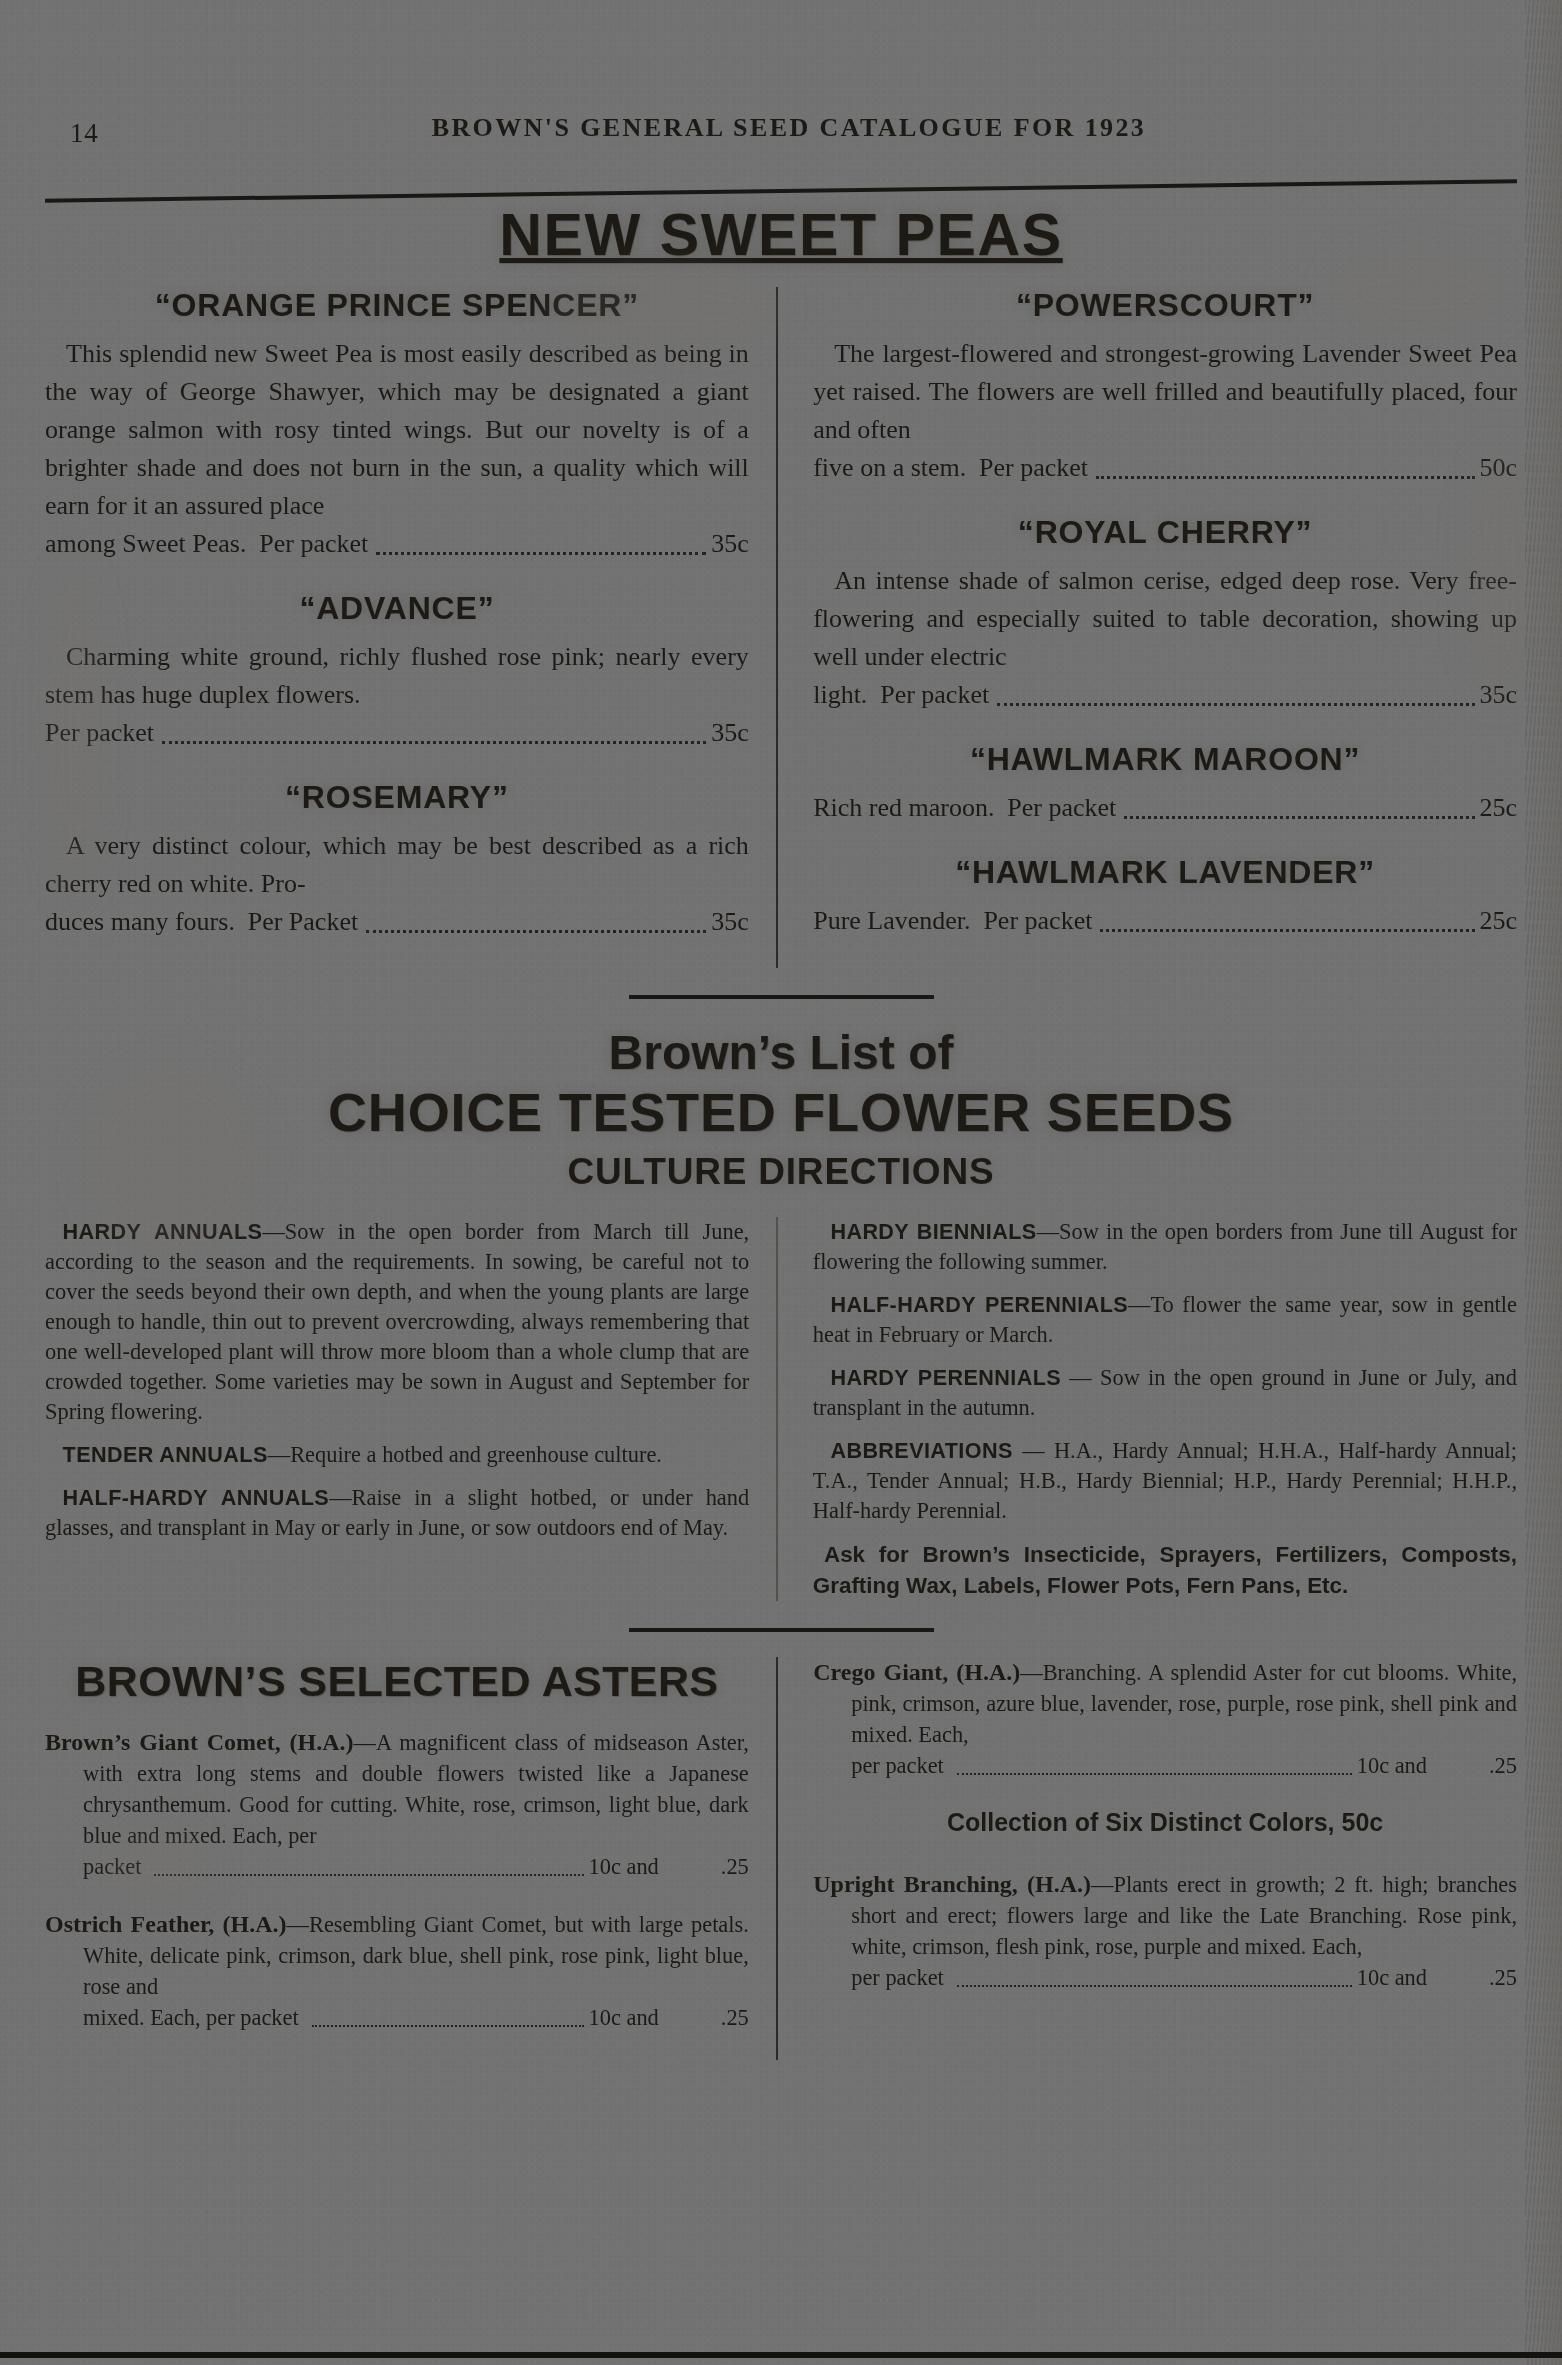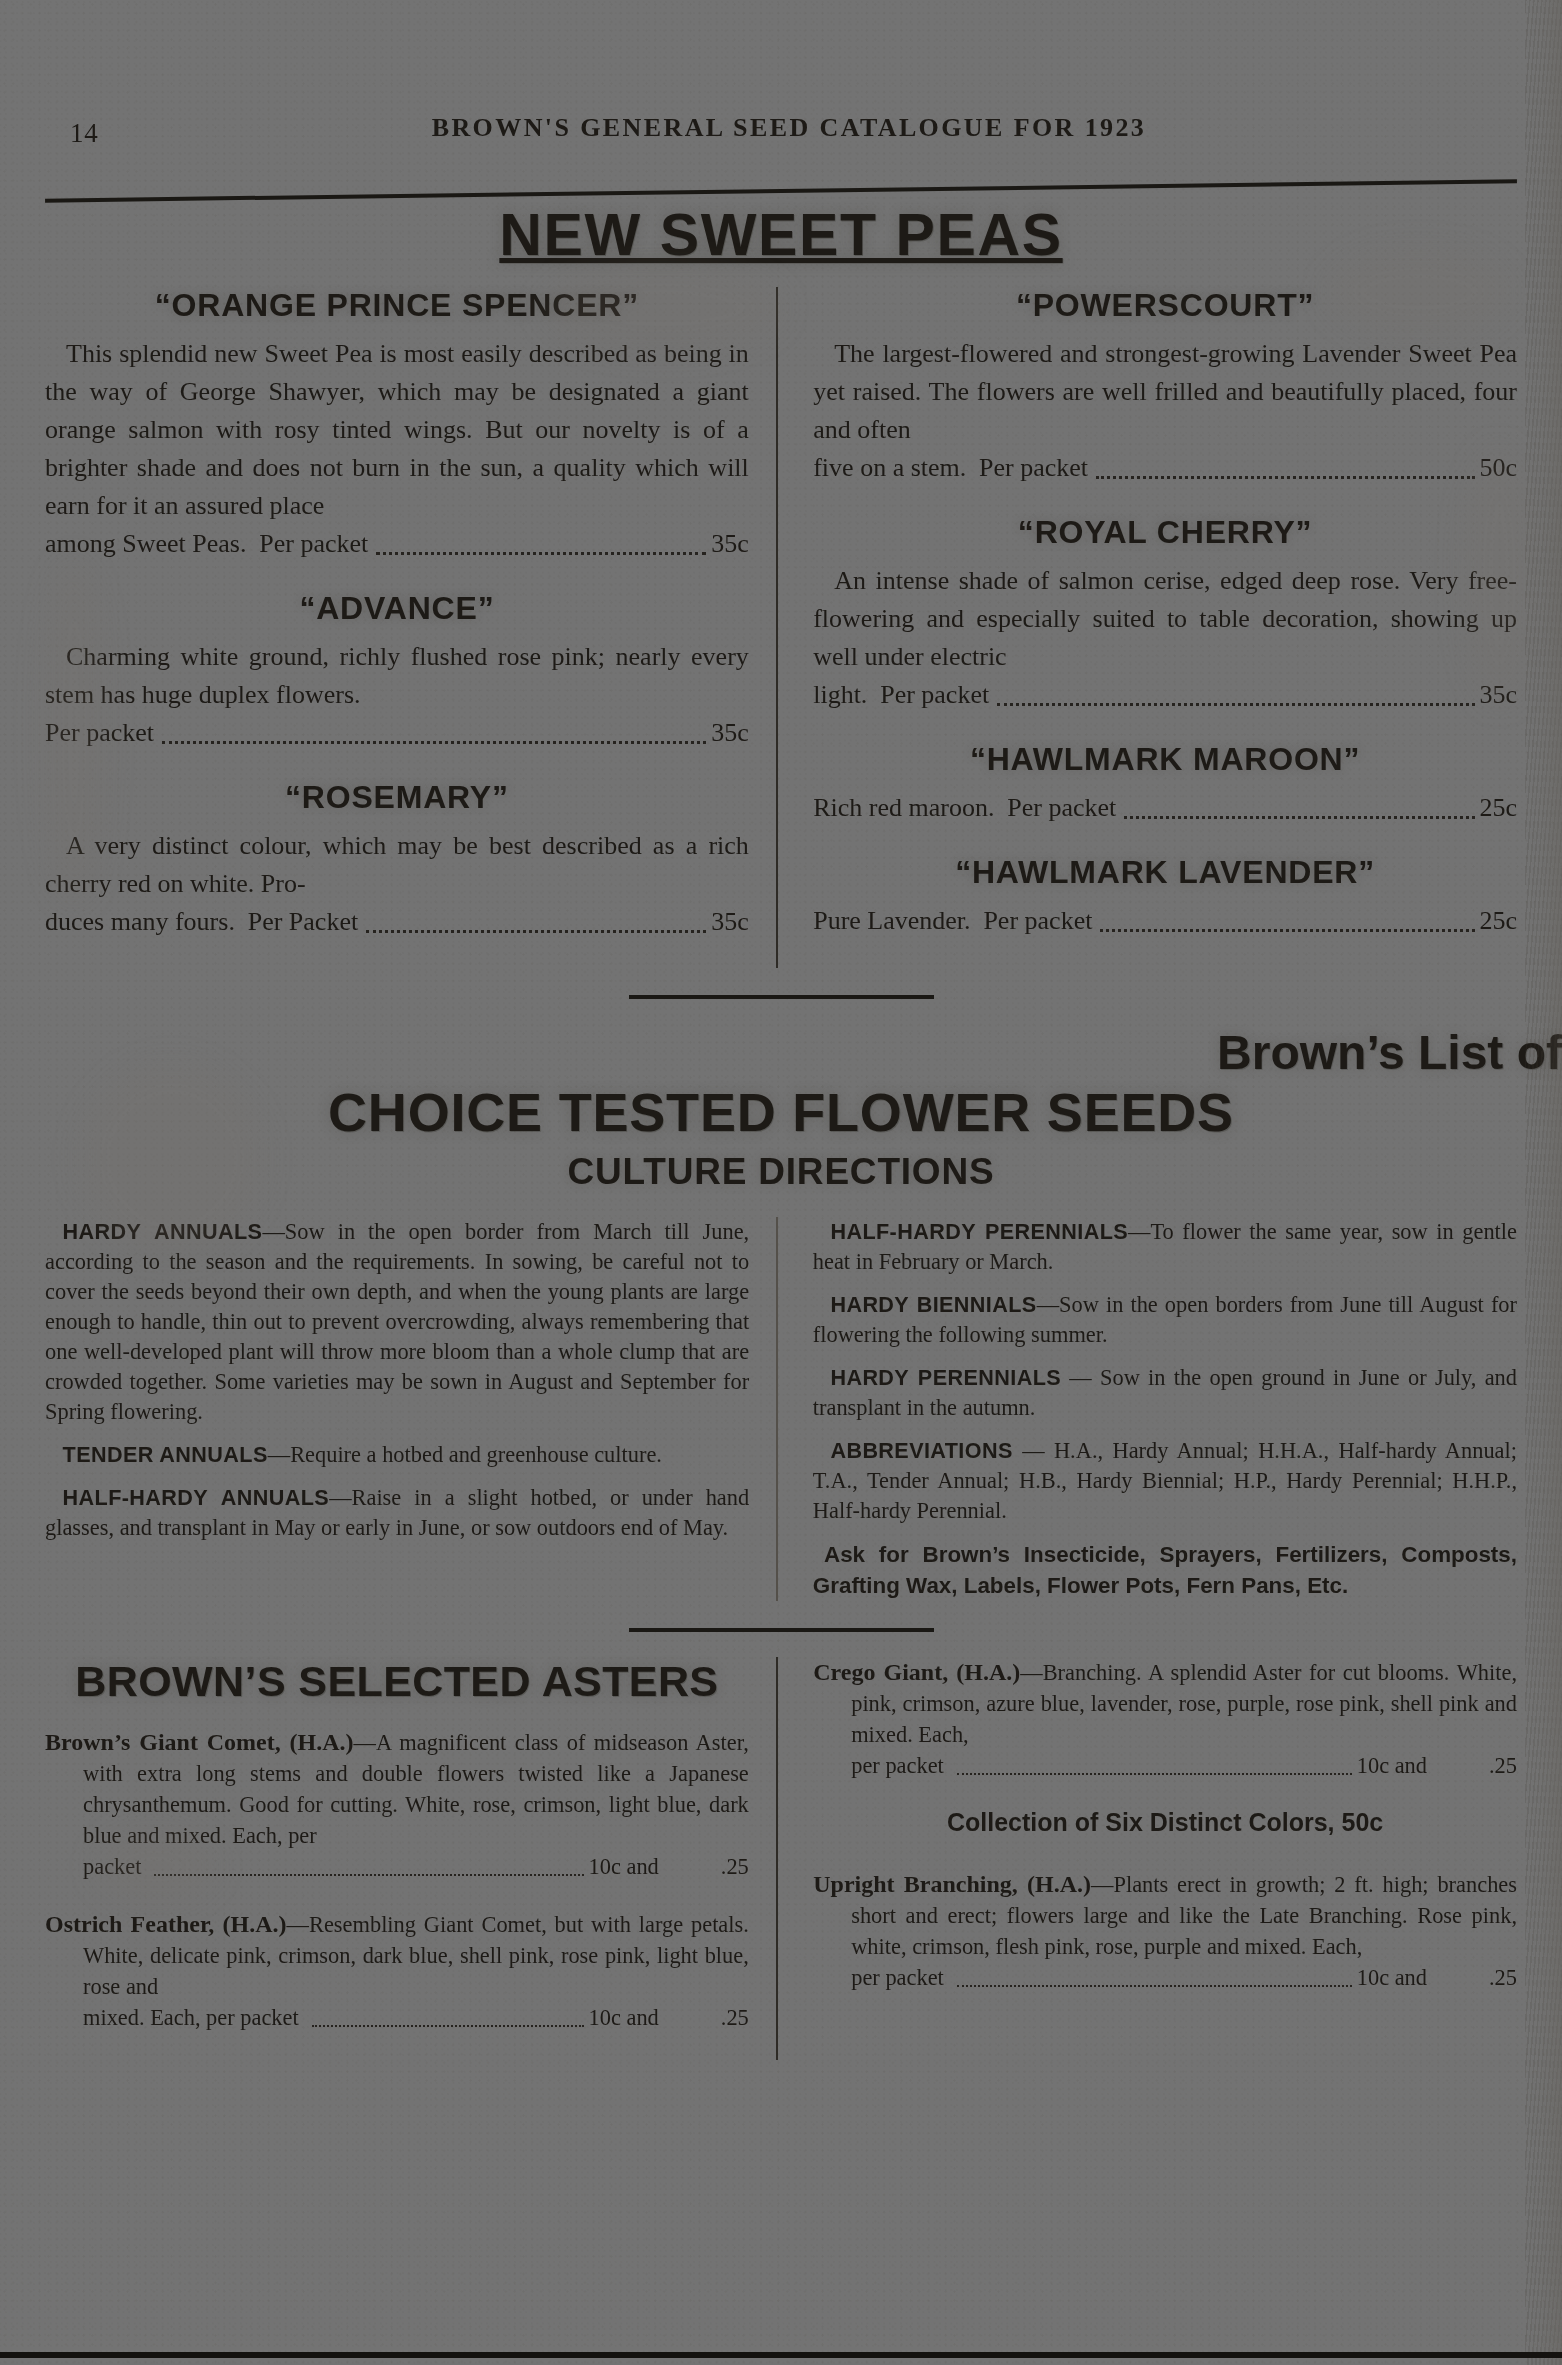--- a/index.html
+++ b/index.html
@@ -59,21 +59,21 @@
   .variety{margin-bottom:27px;}
   .v-body{margin:0;font-size:26px;line-height:38px;text-align:justify;text-indent:21px;}
   .v-body:empty{display:none;}
   .price-line{display:flex;align-items:flex-end;font-size:26px;line-height:38px;}
   .price-line .tail{white-space:nowrap;margin-right:12.8px;}
   .price-line .tail:empty{display:none;margin:0;}
   .price-line .plabel{white-space:nowrap;margin-right:8px;}
   .leader{flex:1 1 0;min-width:32px;border-bottom:3.2px dotted #26231f;margin:0 4.8px 8px 0;}
   .price{white-space:nowrap;}
   
-  .list-t1{margin:21px 0 1.6px;text-align:right;font-family:"Liberation Sans",sans-serif;font-weight:700;font-size:48px;
+  .list-t1{margin:21px 0 1.6px;text-align:center;font-family:"Liberation Sans",sans-serif;font-weight:700;font-size:48px;
            text-shadow:0.8px 0.8px 0 rgba(40,38,34,.25), 0 0 11.2px rgba(70,66,58,.28);}
   .list-t2{margin:0 0 8px;text-align:center;font-family:"Liberation Sans",sans-serif;font-weight:700;font-size:54px;letter-spacing:0.8px;
            text-shadow:0.8px 0.8px 0 rgba(40,38,34,.28), 0 0 12.8px rgba(70,66,58,.30);}
   .list-t3{margin:0 0 24px;text-align:center;font-family:"Liberation Sans",sans-serif;font-weight:700;font-size:37px;letter-spacing:0.8px;
            text-shadow:0 0 9.6px rgba(70,66,58,.25);}
   .cpara{margin:0 0 12.8px;font-size:22.4px;line-height:30px;text-align:justify;text-indent:17.6px;}
   .clead{font-family:"Liberation Sans",sans-serif;font-weight:700;font-size:21.6px;letter-spacing:0.4px;}
   .ask-note{margin:3.2px 0 0;font-family:"Liberation Sans",sans-serif;font-weight:700;font-size:22.4px;line-height:31px;text-align:justify;text-indent:11.2px;}
   .hrule-short{width:305px;height:4px;background:#1a1814;margin:27px auto 25.6px;}
   
@@ -198,22 +198,22 @@
     <div class="list-t3">CULTURE DIRECTIONS</div>
 
     <section class="two-col">
       <div class="col col-l">
         <p class="cpara"><span class="clead">HARDY ANNUALS</span><span>—Sow in the open border from March till June, according to the season and the requirements. In sowing, be careful not to cover the seeds beyond their own depth, and when the young plants are large enough to handle, thin out to prevent overcrowding, always remembering that one well-developed plant will throw more bloom than a whole clump that are crowded together. Some varieties may be sown in August and September for Spring flowering.</span></p>
         <p class="cpara"><span class="clead">TENDER ANNUALS</span><span>—Require a hotbed and greenhouse culture.</span></p>
         <p class="cpara"><span class="clead">HALF-HARDY ANNUALS</span><span>—Raise in a slight hotbed, or under hand glasses, and transplant in May or early in June, or sow outdoors end of May.</span></p>
       </div>
       <div class="vrule vrule-cu"></div>
       <div class="col col-r">
+        <p class="cpara"><span class="clead">HARDY BIENNIALS</span><span>—Sow in the open borders from June till August for flowering the following summer.</span></p>
         <p class="cpara"><span class="clead">HALF-HARDY PERENNIALS</span><span>—To flower the same year, sow in gentle heat in February or March.</span></p>
-        <p class="cpara"><span class="clead">HARDY BIENNIALS</span><span>—Sow in the open borders from June till August for flowering the following summer.</span></p>
         <p class="cpara"><span class="clead">HARDY PERENNIALS</span><span> — Sow in the open ground in June or July, and transplant in the autumn.</span></p>
         <p class="cpara"><span class="clead">ABBREVIATIONS</span><span> — H.A., Hardy Annual; H.H.A., Half-hardy Annual; T.A., Tender Annual; H.B., Hardy Biennial; H.P., Hardy Perennial; H.H.P., Half-hardy Perennial.</span></p>
         <p class="ask-note">Ask for Brown’s Insecticide, Sprayers, Fertilizers, Composts, Grafting Wax, Labels, Flower Pots, Fern Pans, Etc.</p>
       </div>
     </section>
 
     <div class="hrule-short"></div>
 
     <section class="two-col asters">
       <div class="col col-l">

